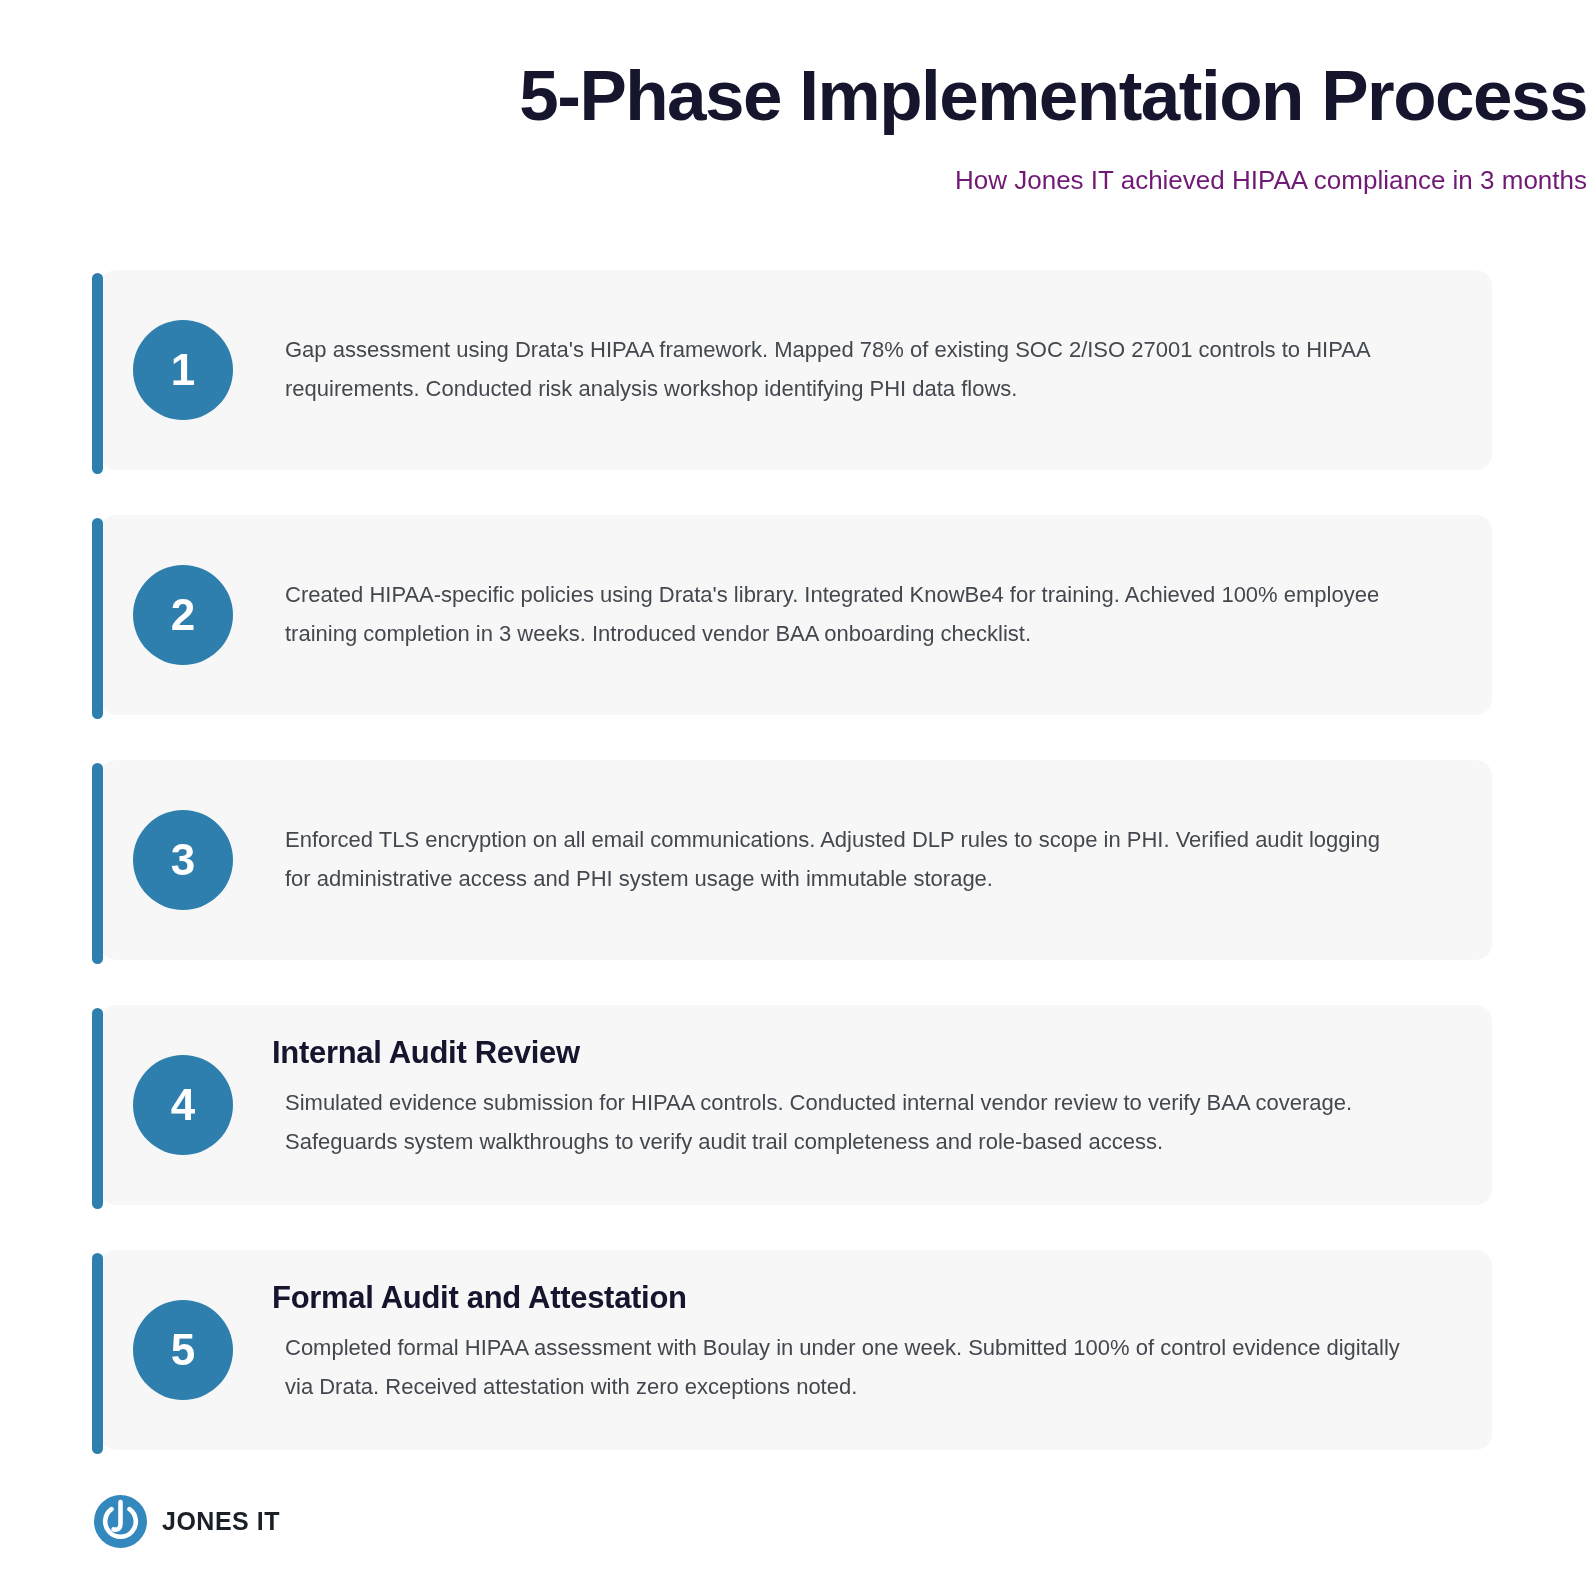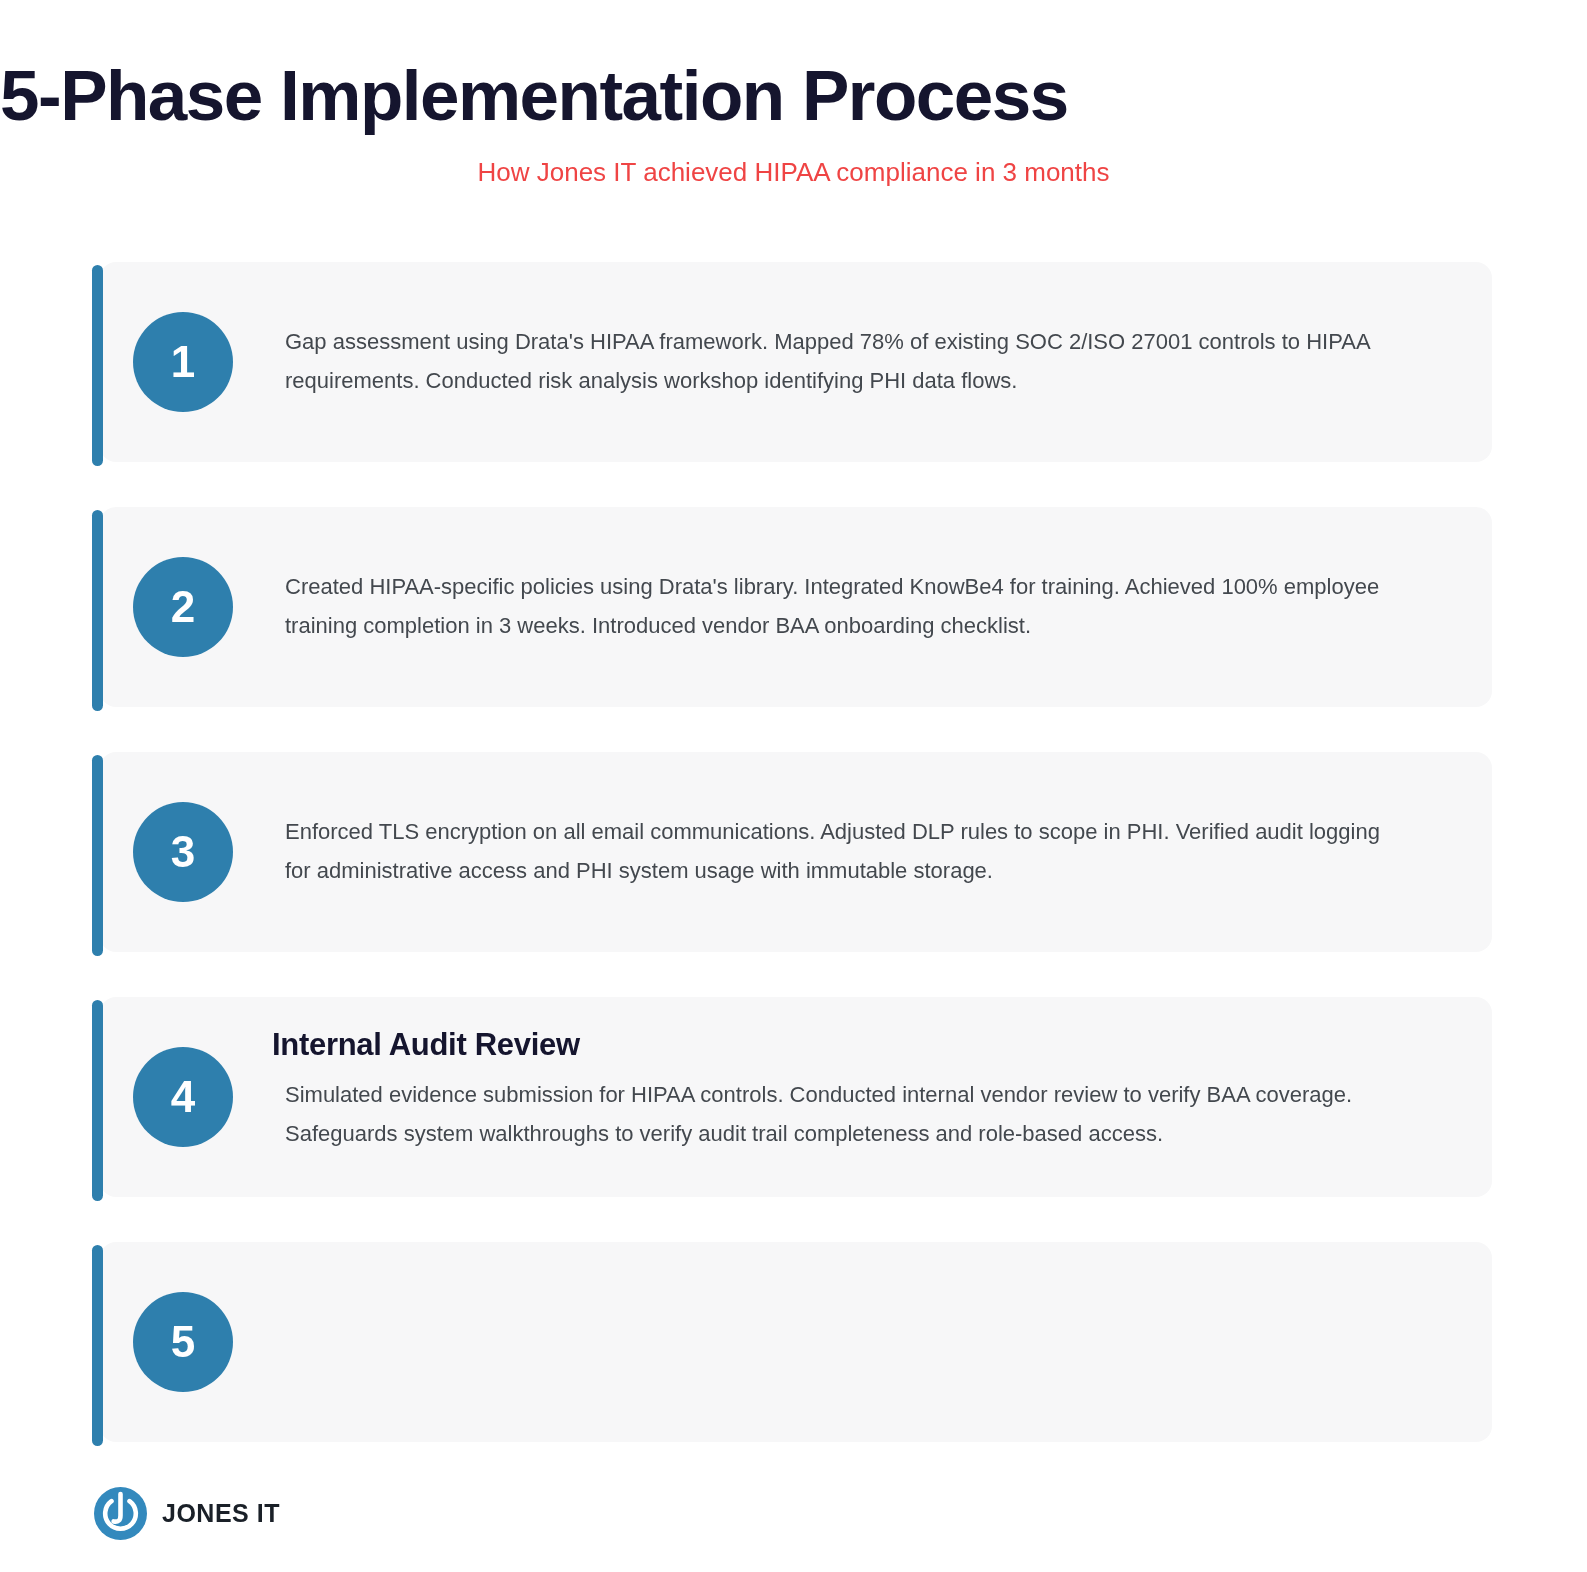--- a/index.html
+++ b/index.html
@@ -11,33 +11,33 @@
   .page {
     width: 1587px;
     height: 1572px;
     box-sizing: border-box;
     padding-top: 52px;
     background: #ffffff;
     overflow: hidden;
   }
   .page-title {
     margin: 0;
-    text-align: left;
+    text-align: right;
     font-size: 71px;
     line-height: 1.25;
     font-weight: 800;
     letter-spacing: -1.5px;
     color: #15152e;
   }
   .page-subtitle {
-    margin: 16px 0 0 0;
-    text-align: center;
+    margin: 24px 0 0 0;
+    text-align: right;
     font-size: 26px;
     font-weight: 400;
-    color: #ef4444;
+    color: #701a75;
   }
   .phases {
     margin: 74px 95px 0 92px;
   }
   .phase-card {
     position: relative;
     margin-bottom: 45px;
   }
   .card-accent {
     position: absolute;
@@ -163,20 +163,24 @@
         </div>
       </div>
     </div>
 
     <div class="phase-card">
       <div class="card-accent"></div>
       <div class="card-inner">
         <div class="phase-badge">
           <span>5</span>
         </div>
+        <div class="card-text">
+          <h2 class="phase-title">Formal Audit and Attestation</h2>
+          <p class="phase-description">Completed formal HIPAA assessment with Boulay in under one week. Submitted 100% of control evidence digitally via Drata. Received attestation with zero exceptions noted.</p>
+        </div>
       </div>
     </div>
 
   </div>
 
   <div class="footer">
     <span class="logo-icon">
       <svg width="53" height="53" viewBox="0 0 53 53" xmlns="http://www.w3.org/2000/svg">
         <circle cx="26.5" cy="26.5" r="26.5" fill="#3389bd"></circle>
         <path d="M 35.5 14.1 A 15.3 15.3 0 1 1 17.5 14.1" fill="none" stroke="#ffffff" stroke-width="4.6" stroke-linecap="round"></path>

